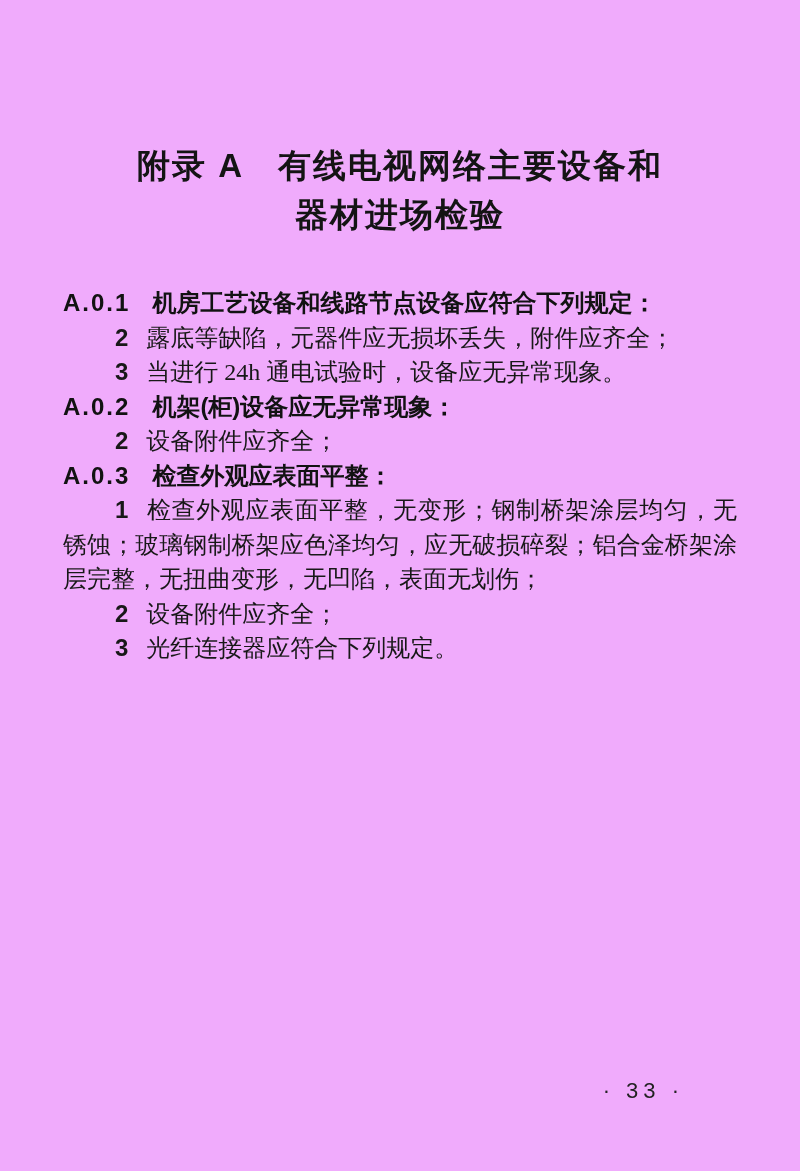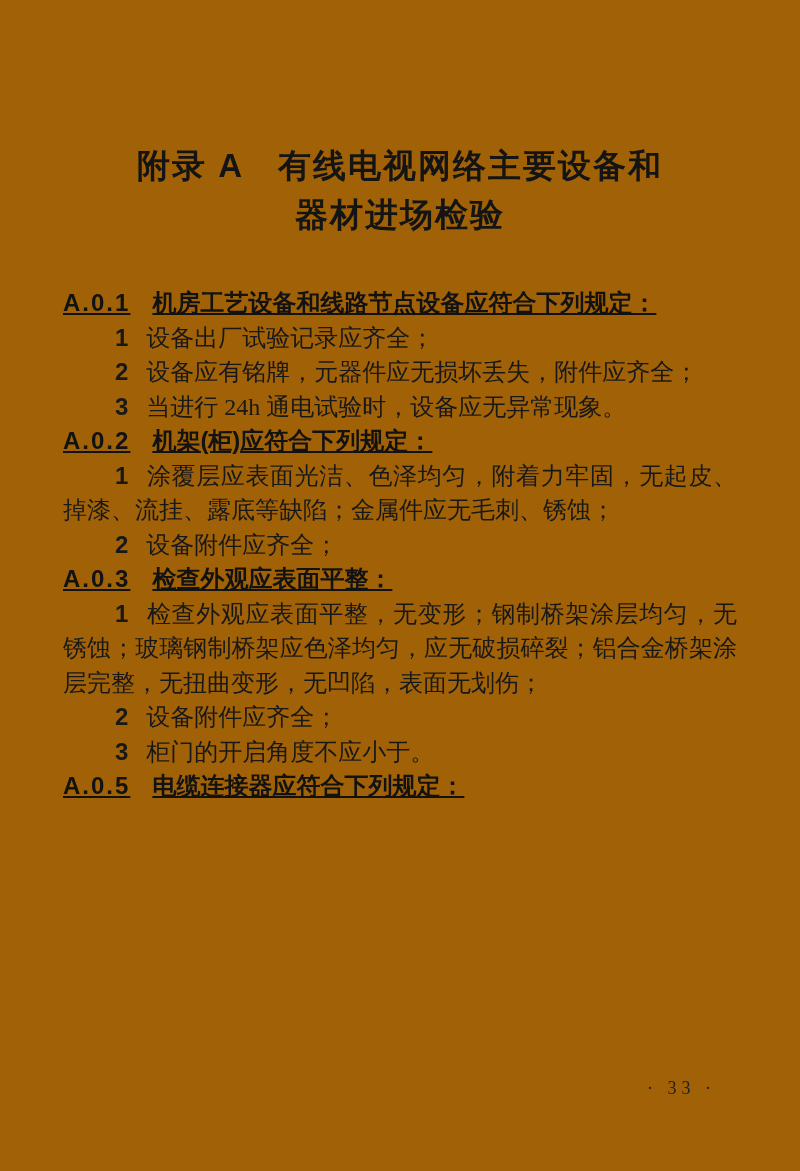--- a/index.html
+++ b/index.html
@@ -5,21 +5,21 @@
   html, body {
     margin: 0;
     padding: 0;
     background: #e8e8e8;
   }
   .page {
     position: relative;
     width: 800px;
     height: 1171px;
     margin: 0 auto;
-    background: #a16207;
+    background: #f0abfc;
     color: #1a1a1a;
     font-family: "Liberation Serif", serif;
     overflow: hidden;
   }
   .doc-title {
     position: absolute;
     top: 141px;
     left: 63px;
     width: 674px;
     text-align: center;
@@ -38,63 +38,59 @@
     font-size: 24px;
     line-height: 34.5px;
     text-align: justify;
     color: #181818;
   }
   .doc-body p { margin: 0; padding: 0; }
   .clause {
     font-family: "Liberation Sans", sans-serif;
     font-weight: 700;
     color: #121212;
-    text-decoration: underline;
   }
   .clause-num {
     letter-spacing: 2px;
     margin-right: 22px;
     white-space: nowrap;
   }
   .item { text-indent: 52px; }
   .item-num {
     font-family: "Liberation Sans", sans-serif;
     font-weight: 700;
     margin-right: 18px;
   }
   .page-number {
     position: absolute;
     top: 1078px;
-    right: 84px;
-    font-size: 18px;
+    right: 116px;
+    font-size: 22px;
     letter-spacing: 5px;
     color: #222;
-    font-family: Liberation Serif, serif;
+    font-family: Liberation Sans, sans-serif;
   }
 </style>
 </head>
 <body>
 
 <div class="page">
 
   <div class="doc-title">
     <div>附录 A　有线电视网络主要设备和</div>
     <div>器材进场检验</div>
   </div>
 
   <div class="doc-body">
       <p class="clause"><span class="clause-num">A.0.1</span><span class="clause-text">机房工艺设备和线路节点设备应符合下列规定：</span></p>
-      <p class="item"><span class="item-num">1</span><span class="item-text">设备出厂试验记录应齐全；</span></p>
-      <p class="item"><span class="item-num">2</span><span class="item-text">设备应有铭牌，元器件应无损坏丢失，附件应齐全；</span></p>
+      <p class="item"><span class="item-num">2</span><span class="item-text">露底等缺陷，元器件应无损坏丢失，附件应齐全；</span></p>
       <p class="item"><span class="item-num">3</span><span class="item-text">当进行 24h 通电试验时，设备应无异常现象。</span></p>
-      <p class="clause"><span class="clause-num">A.0.2</span><span class="clause-text">机架(柜)应符合下列规定：</span></p>
-      <p class="item"><span class="item-num">1</span><span class="item-text">涂覆层应表面光洁、色泽均匀，附着力牢固，无起皮、掉漆、流挂、露底等缺陷；金属件应无毛刺、锈蚀；</span></p>
+      <p class="clause"><span class="clause-num">A.0.2</span><span class="clause-text">机架(柜)设备应无异常现象：</span></p>
       <p class="item"><span class="item-num">2</span><span class="item-text">设备附件应齐全；</span></p>
       <p class="clause"><span class="clause-num">A.0.3</span><span class="clause-text">检查外观应表面平整：</span></p>
       <p class="item"><span class="item-num">1</span><span class="item-text">检查外观应表面平整，无变形；钢制桥架涂层均匀，无锈蚀；玻璃钢制桥架应色泽均匀，应无破损碎裂；铝合金桥架涂层完整，无扭曲变形，无凹陷，表面无划伤；</span></p>
       <p class="item"><span class="item-num">2</span><span class="item-text">设备附件应齐全；</span></p>
-      <p class="item"><span class="item-num">3</span><span class="item-text">柜门的开启角度不应小于。</span></p>
-      <p class="clause"><span class="clause-num">A.0.5</span><span class="clause-text">电缆连接器应符合下列规定：</span></p>
+      <p class="item"><span class="item-num">3</span><span class="item-text">光纤连接器应符合下列规定。</span></p>
     </div>
 
   <div class="page-number">· 33 ·</div>
 
 </div>
 
 </body></html>

